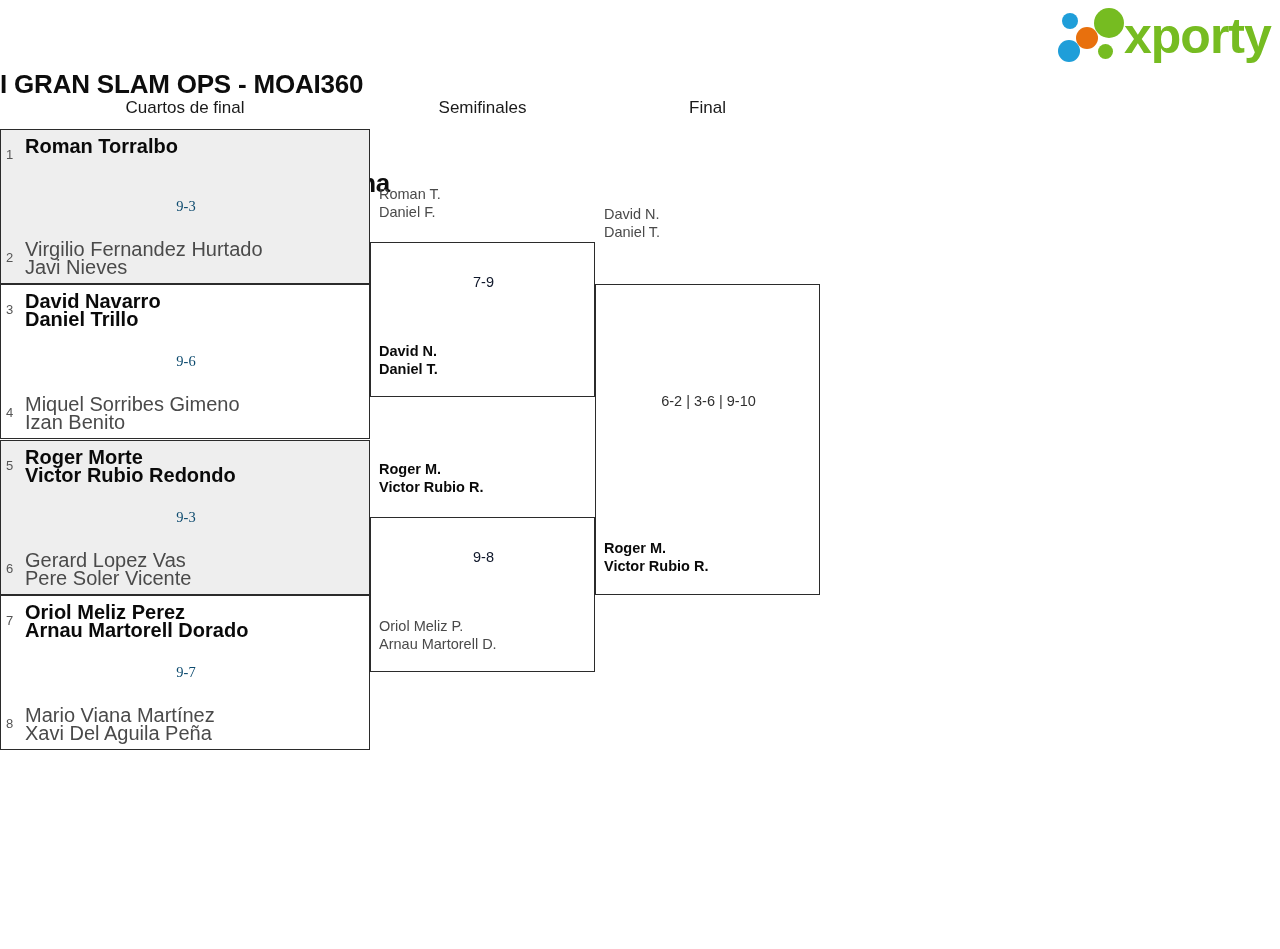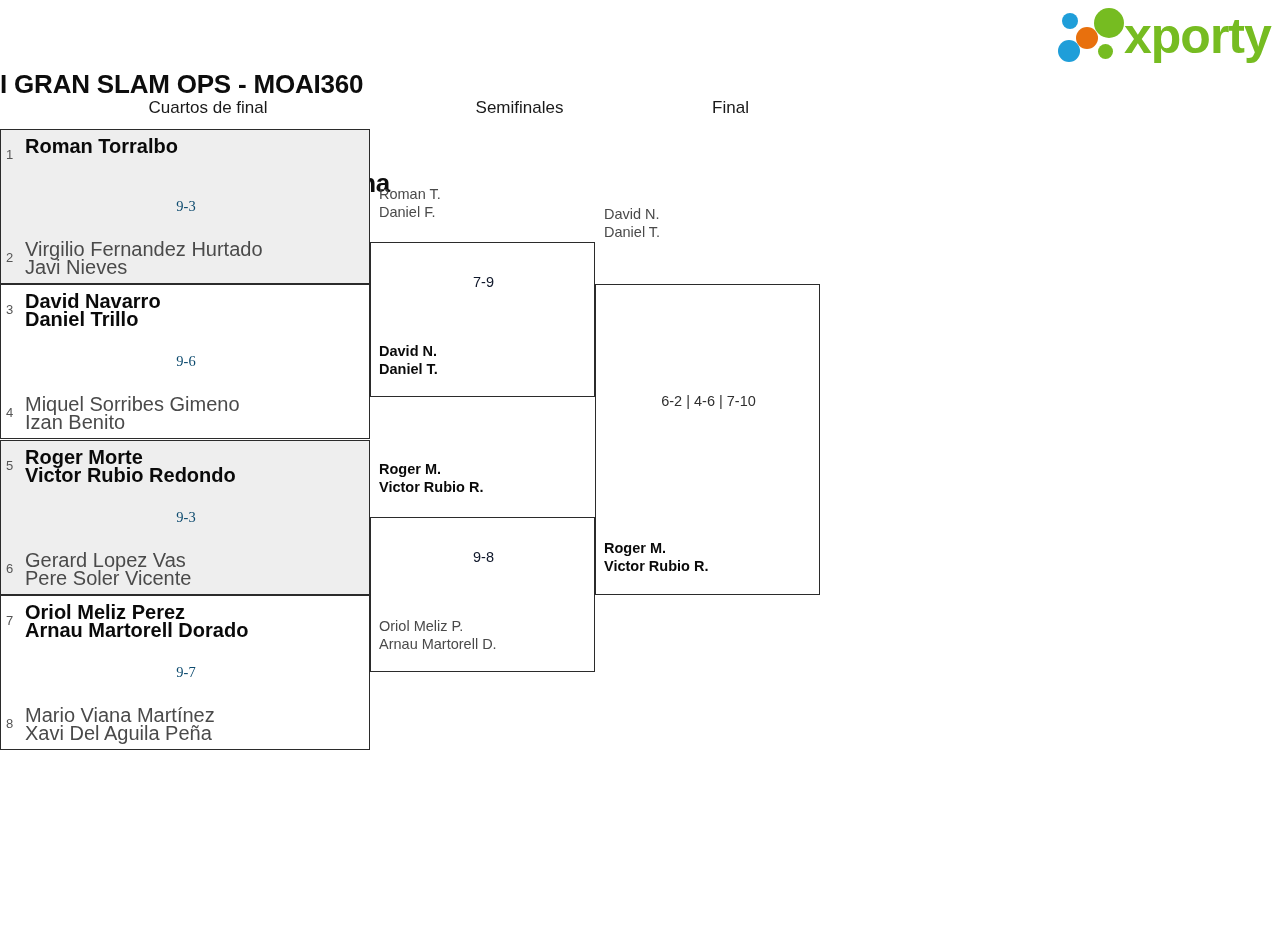--- a/index.html
+++ b/index.html
@@ -42,24 +42,23 @@
     font-size: 50px; line-height: 60px; font-weight: 700;
     color: #76bc21; letter-spacing: -1px;
   }
 
   
   .round-headers { position: absolute; left: 0; top: 95px; width: 860px; height: 28px; }
   .round-title {
     position: absolute; top: 0;
     font-size: 17px; line-height: 25px; color: #1a1a1a;
     text-align: center;
-    margin-left: 23px;
   }
   .rt-qf  { left: 0px;   width: 370px; }
-  .rt-sf  { left: 384px; width: 225px; text-align: center; }
+  .rt-sf  { left: 370px; width: 225px; text-align: center; }
   .rt-f   { left: 595px; width: 225px; }
 
   
   .bracket { position: absolute; left: 0; top: 129px; width: 860px; height: 640px; }
 
   
   .qf {
     position: absolute; left: 0; width: 370px; height: 155px;
     border: 1px solid #2b2b2b;
   }
@@ -240,20 +239,20 @@
       <span class="ln">Oriol Meliz P.</span>
       <span class="ln">Arnau Martorell D.</span>
     </div>
   </div>
 
   <div class="fin">
     <div class="fin-team-above loser">
       <span class="ln">David N.</span>
       <span class="ln">Daniel T.</span>
     </div>
-    <div class="fin-score">6-2 | 4-6 | 7-10</div>
+    <div class="fin-score">6-2 | 3-6 | 9-10</div>
     <div class="fin-team-below winner">
       <span class="ln">Roger M.</span>
       <span class="ln">Victor Rubio R.</span>
     </div>
   </div>
 
 </div>
 
 </body></html>

